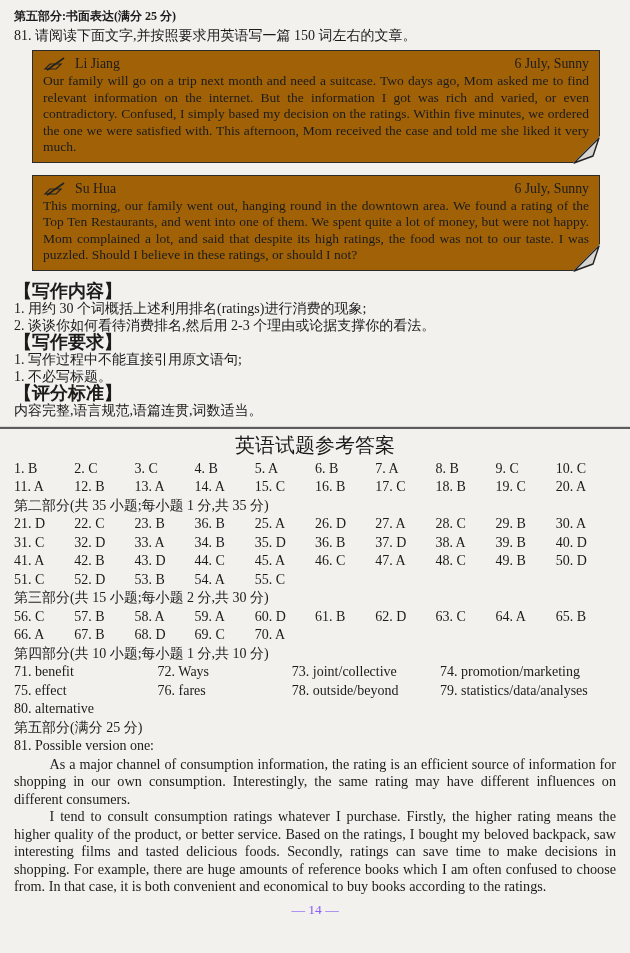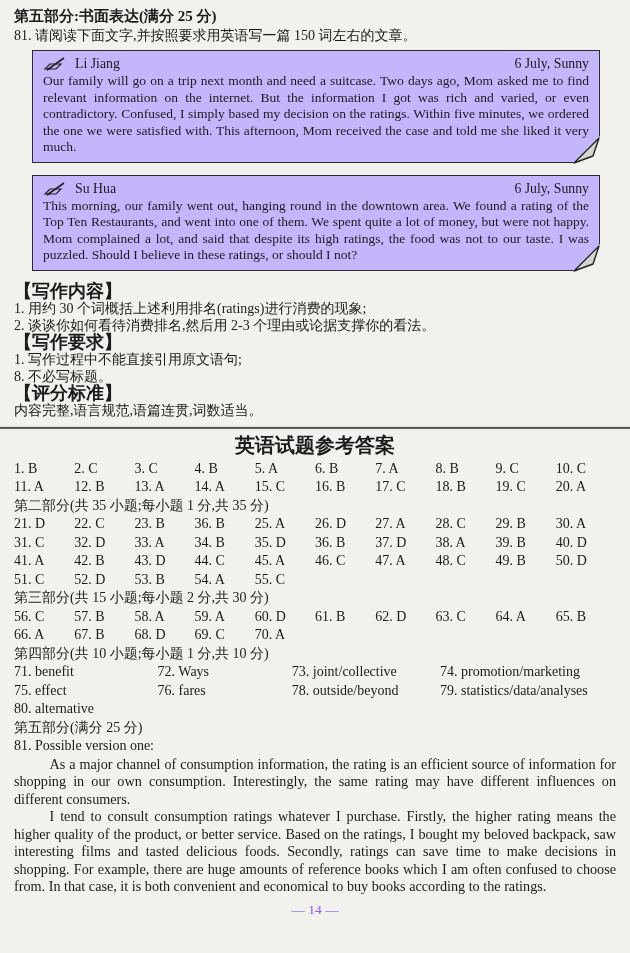--- a/index.html
+++ b/index.html
@@ -5,45 +5,45 @@
   html,body{margin:0;padding:0;}
   body{
     width:630px;min-height:953px;
     background:#f2f1ee;
     color:#1b1b1b;
     font-family:"Liberation Serif","DejaVu Serif",serif;
     font-size:14px;
     box-sizing:border-box;
     padding:6px 14px 4px 14px;
   }
-  .doc-title{font-weight:bold;font-size:15px;line-height:20px;}
+  .doc-title{font-weight:bold;font-size:12px;line-height:20px;}
   .instruction{line-height:19px;}
   
   .diary-box{
     position:relative;
     border:1.5px solid #2b2b2b;
     margin:5px 16px 12px 18px;
     padding:4px 10px 6px 10px;
-    background:#c4b5fd;
+    background:#a16207;
   }
   .diary-head{display:flex;align-items:center;line-height:18px;font-size:13.8px;}
   .pen{display:inline-flex;margin-right:8px;}
   .author{flex:0 0 auto;}
   .date{margin-left:auto;}
   .diary-text{
     font-size:13.5px;line-height:16.5px;
     text-align:justify;
   }
   .fold{position:absolute;right:-2px;bottom:-2px;width:30px;height:30px;}
   
   .cn-head{font-weight:bold;line-height:17px;font-size:18px;}
   .cn-line{line-height:17px;}
   
   .divider{height:2px;background:#5c5c5c;border-top:1px solid #d8d7d4;margin:7px -14px 3px -14px;}
-  .answers-title{text-align:center;font-weight:bold;font-size:20px;line-height:26px;margin:1px 0 2px 0;}
+  .answers-title{text-align:center;font-weight:normal;font-size:20px;line-height:26px;margin:1px 0 2px 0;}
   .part-header{line-height:18.5px;}
   .grid{display:grid;line-height:18.5px;}
   .g10{grid-template-columns:repeat(10,1fr);}
   .g4{grid-template-columns:1.55fr 1.45fr 1.6fr 1.9fr;}
   .g4 .ans:nth-child(9){grid-column:1 / 3;}
   .ans{white-space:nowrap;}
   .ver-label{line-height:18.5px;}
   .essay{margin:0;text-indent:2.5em;text-align:justify;line-height:17.5px;font-size:14.2px;}
   .page-num{text-align:center;margin-top:6px;font-size:13.5px;color:#8b5cf6;}
 </style>
@@ -96,21 +96,21 @@
 
   <div class="cn-head">【写作内容】</div>
   <div>
       <div class="cn-line">1. 用约 30 个词概括上述利用排名(ratings)进行消费的现象;</div>
       <div class="cn-line">2. 谈谈你如何看待消费排名,然后用 2-3 个理由或论据支撑你的看法。</div>
     </div>
 
   <div class="cn-head">【写作要求】</div>
   <div>
       <div class="cn-line">1. 写作过程中不能直接引用原文语句;</div>
-      <div class="cn-line">8. 不必写标题。</div>
+      <div class="cn-line">1. 不必写标题。</div>
     </div>
 
   <div class="cn-head">【评分标准】</div>
   <div class="cn-line">内容完整,语言规范,语篇连贯,词数适当。</div>
 
   <div class="divider"></div>
 
   <div class="answers-title">英语试题参考答案</div>
 
   <div class="grid g10">

